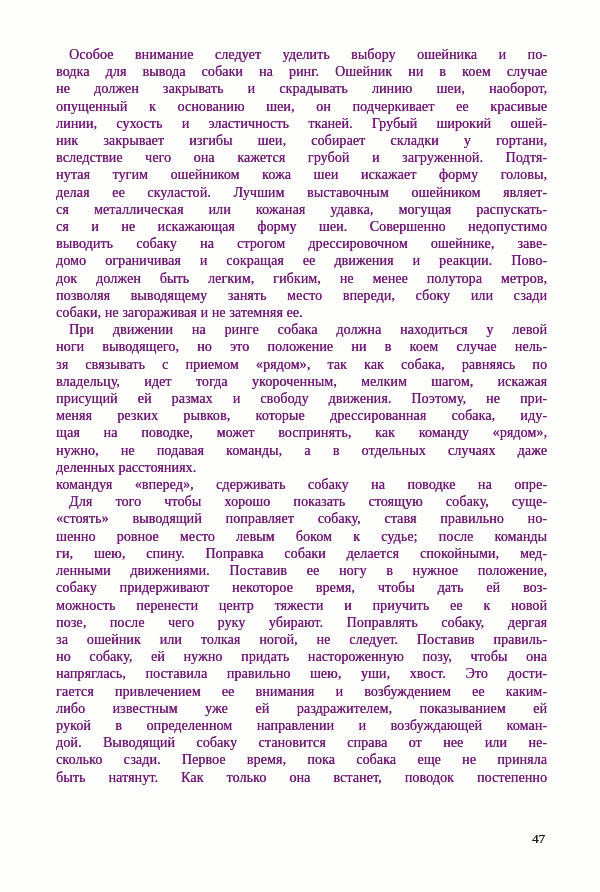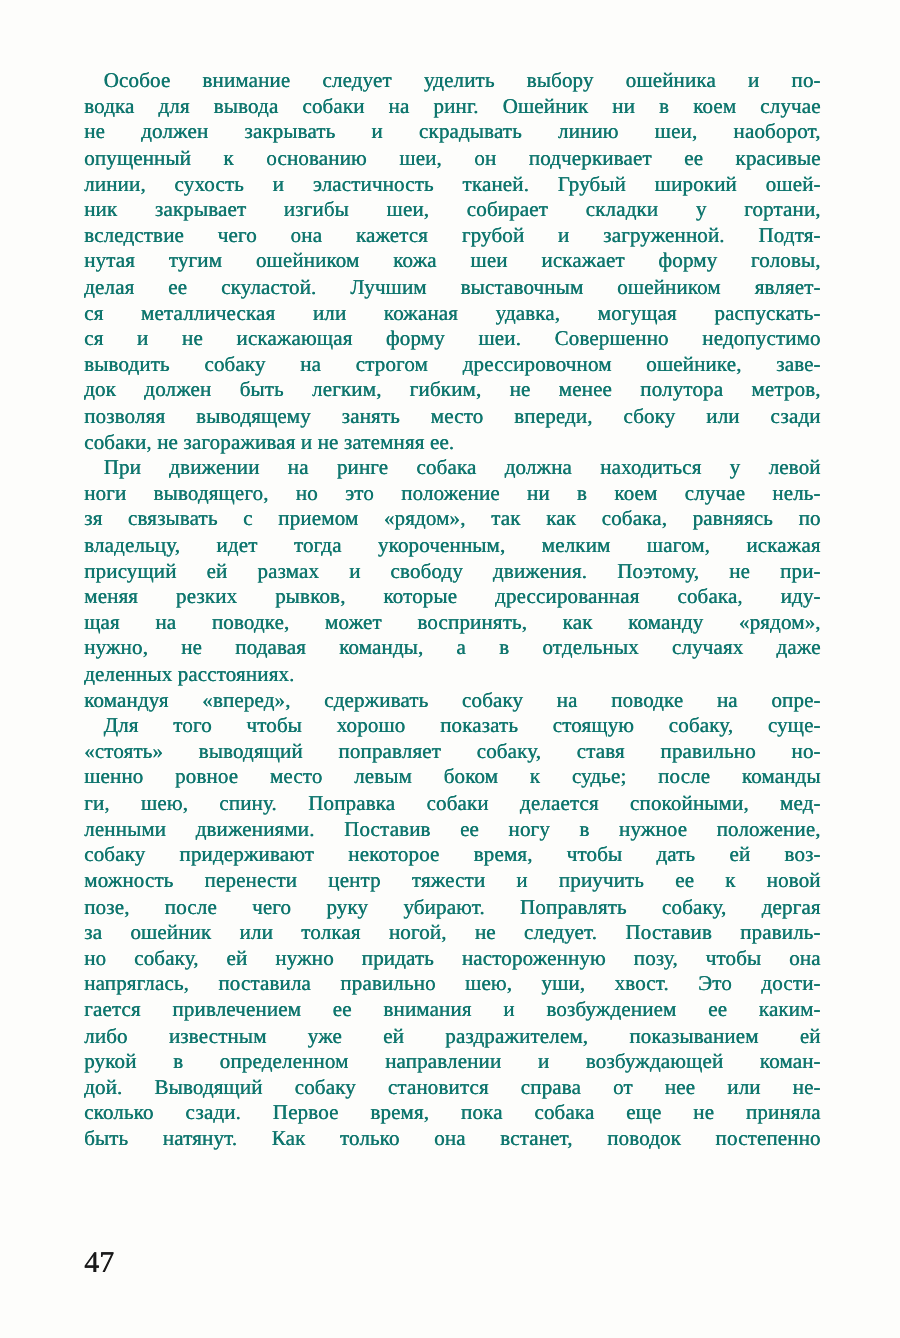--- a/index.html
+++ b/index.html
@@ -39,44 +39,46 @@
     text-align-last: left;
   }
   .line.indent {
     text-indent: 13px;
   }
   .page-number {
     position: absolute;
     left: 56px;
     top: 831px;
     width: 489px;
-    font-size: 20px;
+    text-align: right;
+    font-size: 13px;
     color: #1a1a1a;
     text-shadow: 0.3px 0 0 currentColor;
     font-family: "Liberation Serif", "DejaVu Serif", serif;
   }
 </style>
 </head>
 <body>
 
 <div class="scan-page" style="background: rgb(253, 253, 251);">
-  <div class="text-block" style="color: #0f766e;">
+  <div class="text-block" style="color: #701a75;">
       <div class="paragraph">
         <div class="line indent">Особое внимание следует уделить выбору ошейника и по-</div>
         <div class="line">водка для вывода собаки на ринг. Ошейник ни в коем случае</div>
         <div class="line">не должен закрывать и скрадывать линию шеи, наоборот,</div>
         <div class="line">опущенный к основанию шеи, он подчеркивает ее красивые</div>
         <div class="line">линии, сухость и эластичность тканей. Грубый широкий ошей-</div>
         <div class="line">ник закрывает изгибы шеи, собирает складки у гортани,</div>
         <div class="line">вследствие чего она кажется грубой и загруженной. Подтя-</div>
         <div class="line">нутая тугим ошейником кожа шеи искажает форму головы,</div>
         <div class="line">делая ее скуластой. Лучшим выставочным ошейником являет-</div>
         <div class="line">ся металлическая или кожаная удавка, могущая распускать-</div>
         <div class="line">ся и не искажающая форму шеи. Совершенно недопустимо</div>
         <div class="line">выводить собаку на строгом дрессировочном ошейнике, заве-</div>
+        <div class="line">домо ограничивая и сокращая ее движения и реакции. Пово-</div>
         <div class="line">док должен быть легким, гибким, не менее полутора метров,</div>
         <div class="line">позволяя выводящему занять место впереди, сбоку или сзади</div>
         <div class="line endline">собаки, не загораживая и не затемняя ее.</div>
       </div>
       <div class="paragraph">
         <div class="line indent">При движении на ринге собака должна находиться у левой</div>
         <div class="line">ноги выводящего, но это положение ни в коем случае нель-</div>
         <div class="line">зя связывать с приемом «рядом», так как собака, равняясь по</div>
         <div class="line">владельцу, идет тогда укороченным, мелким шагом, искажая</div>
         <div class="line">присущий ей размах и свободу движения. Поэтому, не при-</div>

